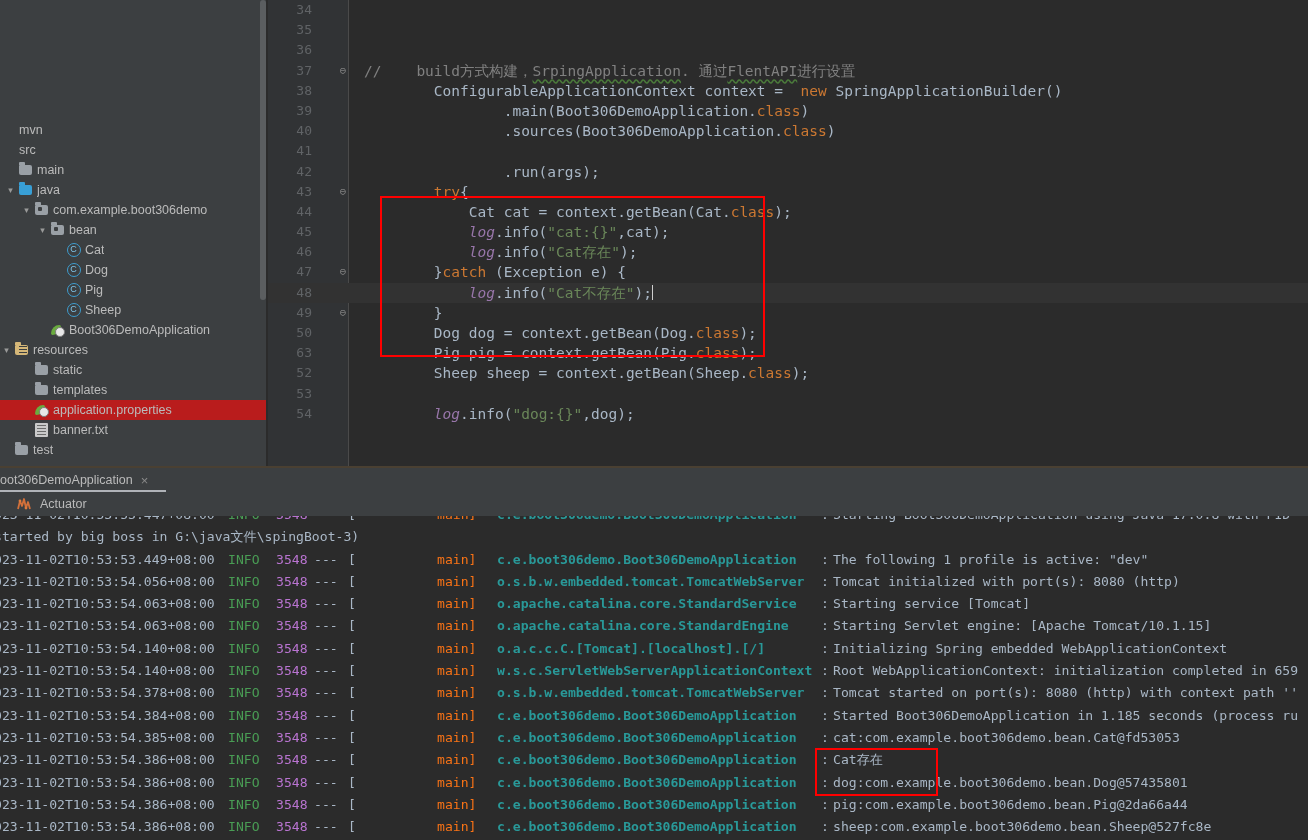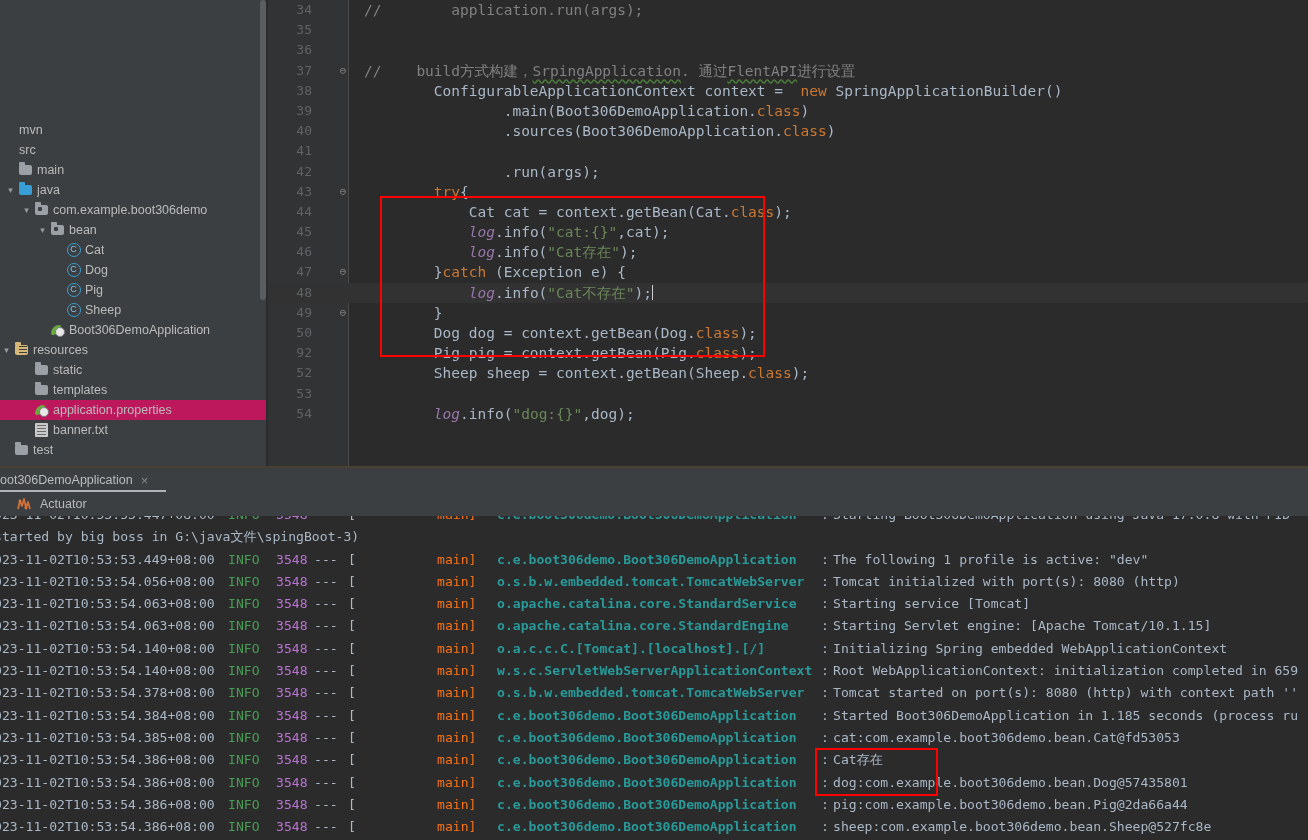--- a/index.html
+++ b/index.html
@@ -20,21 +20,21 @@
   }
   .tree-row {
     height: 20px; line-height: 20px;
     display: flex; align-items: center;
     white-space: nowrap;
     color: #bbbbbb;
     font-size: 12.5px;
     padding-right: 4px;
   }
   .tree-row.bold { font-weight: bold; color: #d3d3d3; flex-direction: column; }
-  .tree-row.sel { background: #be185d; }
+  .tree-row.sel { background: #b91c1c; }
   .chev {
     width: 13px; min-width: 13px; text-align: center;
     color: #9a9a9a; font-size: 9px; line-height: 20px;
     display: inline-block;
   }
   .chev.none { color: transparent; }
   .ico {
     width: 17px; min-width: 17px; height: 20px;
     display: inline-flex; align-items: center; justify-content: center;
     margin-right: 3px;
@@ -394,38 +394,38 @@
         </div>
       </div>
     <div id="sidebar-scrollbar"></div>
   </div>
   <div id="sidebar-edge"></div>
 
   <div id="editor">
     <div id="gutter-bg"></div>
     <div id="gutter-sep"></div>
     <div id="code-lines">
-        <div class="code-line"><span class="gutter-num">34</span><span class="code-txt"><span class="cmt">//        application.run(args);</span></span></div>
+        <div class="code-line"><span class="gutter-num">34</span></div>
         <div class="code-line"><span class="gutter-num">35</span><span class="code-txt"></span></div>
         <div class="code-line"><span class="gutter-num">36</span><span class="code-txt"></span></div>
         <div class="code-line"><span class="gutter-num">37</span><span class="fold">⊖</span><span class="code-txt"><span class="cmt">//    build方式构建，</span><span class="cmt-sq">SrpingApplication</span><span class="cmt">. 通过</span><span class="cmt-sq">FlentAPI</span><span class="cmt">进行设置</span></span></div>
         <div class="code-line"><span class="gutter-num">38</span><span class="code-txt">        ConfigurableApplicationContext context =  <span class="kw">new</span> SpringApplicationBuilder()</span></div>
         <div class="code-line"><span class="gutter-num">39</span><span class="code-txt">                .main(Boot306DemoApplication.<span class="kw">class</span>)</span></div>
         <div class="code-line"><span class="gutter-num">40</span><span class="code-txt">                .sources(Boot306DemoApplication.<span class="kw">class</span>)</span></div>
         <div class="code-line"><span class="gutter-num">41</span></div>
         <div class="code-line"><span class="gutter-num">42</span><span class="code-txt">                .run(args);</span></div>
         <div class="code-line"><span class="gutter-num">43</span><span class="fold">⊖</span><span class="code-txt">        <span class="kw">try</span>{</span></div>
         <div class="code-line"><span class="gutter-num">44</span><span class="code-txt">            Cat cat = context.getBean(Cat.<span class="kw">class</span>);</span></div>
         <div class="code-line"><span class="gutter-num">45</span><span class="code-txt">            <span class="fld2">log</span>.info(<span class="str">"cat:{}"</span>,cat);</span></div>
         <div class="code-line"><span class="gutter-num">46</span><span class="code-txt">            <span class="fld2">log</span>.info(<span class="str">"Cat存在"</span>);</span></div>
         <div class="code-line"><span class="gutter-num">47</span><span class="fold">⊖</span><span class="code-txt">        }<span class="kw">catch</span> (Exception e) {</span></div>
         <div class="code-line hl"><span class="gutter-num">48</span><span class="code-txt">            <span class="fld2">log</span>.info(<span class="str">"Cat不存在"</span>);<span class="caret"></span></span></div>
         <div class="code-line"><span class="gutter-num">49</span><span class="fold">⊖</span><span class="code-txt">        }</span></div>
         <div class="code-line"><span class="gutter-num">50</span><span class="code-txt">        Dog dog = context.getBean(Dog.<span class="kw">class</span>);</span></div>
-        <div class="code-line"><span class="gutter-num">92</span><span class="code-txt">        Pig pig = context.getBean(Pig.<span class="kw">class</span>);</span></div>
+        <div class="code-line"><span class="gutter-num">63</span><span class="code-txt">        Pig pig = context.getBean(Pig.<span class="kw">class</span>);</span></div>
         <div class="code-line"><span class="gutter-num">52</span><span class="code-txt">        Sheep sheep = context.getBean(Sheep.<span class="kw">class</span>);</span></div>
         <div class="code-line"><span class="gutter-num">53</span><span class="code-txt"></span></div>
         <div class="code-line"><span class="gutter-num">54</span><span class="code-txt">        <span class="fld2">log</span>.info(<span class="str">"dog:{}"</span>,dog);</span></div>
       </div>
     <div id="red-box-code"></div>
   </div>
   <div id="editor-bottom-strip"></div>
 
   <div id="runwin">
     <div id="run-tabs">

